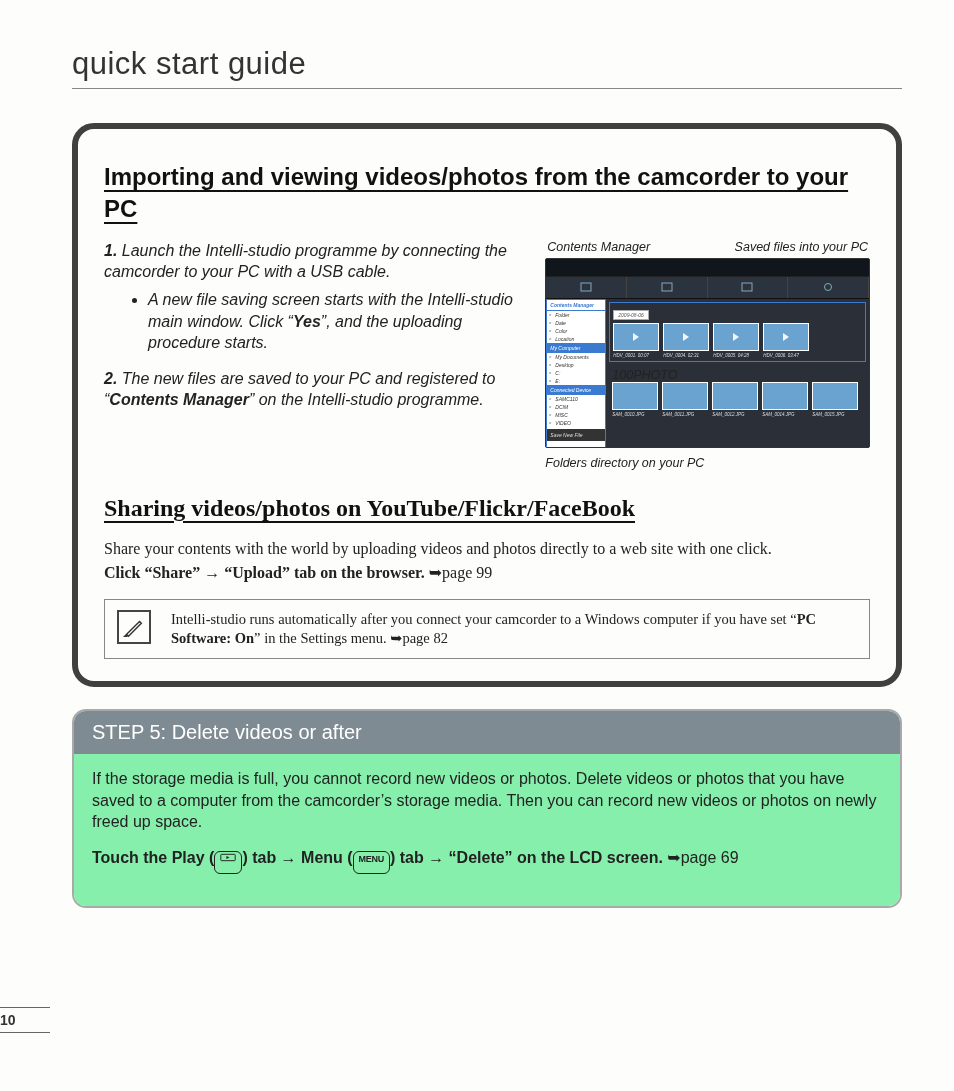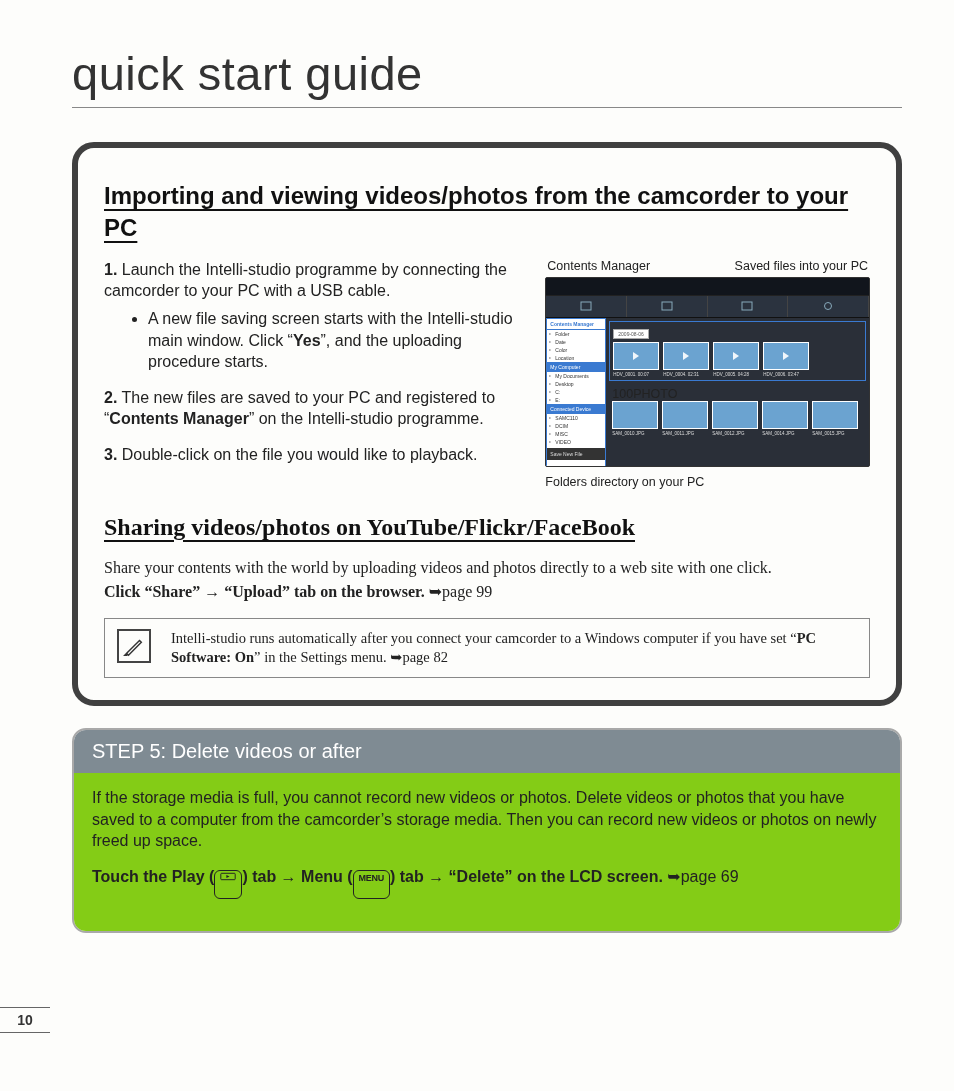--- a/index.html
+++ b/index.html
@@ -1,21 +1,21 @@
 <!DOCTYPE html>
 <html><head>
 <meta charset="utf-8">
 <style>
 * { margin:0; padding:0; box-sizing:border-box; }
 body { background:#e6eef6; font-family:Helvetica,Arial,sans-serif; color:#222; }
 .page { width:954px; height:1091px; background:#fdfdfb; margin:0 auto; position:relative; padding:46px 52px 0 72px; }
-.title { font-size:47px; font-weight:300; letter-spacing:0.5px; color:#333; padding:0 0 6px 0; border-bottom:1px solid #888; margin-bottom:34px; }
+.title { font-size:31px; font-weight:300; letter-spacing:0.5px; color:#333; padding:0 0 6px 0; border-bottom:1px solid #888; margin-bottom:34px; }
 .box1 { border:6px solid #404040; border-radius:22px; padding:32px 26px 22px 26px; margin-bottom:22px; }
 .h2 { font-size:24px; font-weight:bold; color:#111; text-decoration:underline; text-underline-offset:5px; line-height:1.35; margin-bottom:14px; }
-.two-col { display:flex; gap:20px; }
+.two-col { display:flex; gap:20px;font-style:italic; }
 .left-col { flex:0 0 55%; }
 ol.steps { list-style:none; font-size:16px; line-height:1.35; }
 ol.steps > li { margin-bottom:14px; }
 ol.steps .num { font-weight:bold; }
 ul.sub { list-style:disc; margin:6px 0 0 44px; }
 ul.sub li { margin-bottom:4px; }
 .right-col { flex:1; font-size:12.5px; }
 .labels-top { display:flex; justify-content:space-between; margin-bottom:4px; padding:0 2px; }
 .screenshot { border:1px solid #333; background:#1a1f2a; height:190px; border-radius:2px; position:relative; overflow:hidden; }
 .ss-top { height:18px; background:#11151c; border-bottom:1px solid #222; }
@@ -40,25 +40,25 @@
 .ss-row2 { margin:2px 3px; padding:3px; }
 .caption-bottom { margin-top:8px; font-size:12.5px; }
 .body-p { font-size:16px; line-height:1.35; margin-bottom:2px; }
 .body-bold { font-weight:bold; }
 .note-box { border:1px solid #888; display:flex; gap:20px; padding:10px 12px; margin-top:16px; align-items:flex-start; }
 .note-icon { width:34px; height:34px; border:2px solid #444; display:flex; align-items:center; justify-content:center; flex-shrink:0; }
 .note-icon svg { width:22px; height:22px; }
 .note-text { font-size:14.5px; line-height:1.3; }
 .box2 { border:2px solid #a9a9a9; border-radius:14px; overflow:hidden; }
 .step-head { background:#7f8b93; color:#fff; font-size:20px; padding:10px 18px; }
-.box2-body { background:#84cc16; padding:14px 18px 18px 18px; font-size:16px; line-height:1.35; }
+.box2-body { background:#86efac; padding:14px 18px 18px 18px; font-size:16px; line-height:1.35; }
 .box2-body p { margin-bottom:14px; }
-.inline-icon { display:inline-block; border:1.5px solid #222; border-radius:6px; padding:0 5px; font-size:9px; font-weight:bold; line-height:14px; height:29px; vertical-align:1px; letter-spacing:-0.3px;text-align:right; }
+.inline-icon { display:inline-block; border:1.5px solid #222; border-radius:6px; padding:0 5px; font-size:9px; font-weight:bold; line-height:14px; height:23px; vertical-align:1px; letter-spacing:-0.3px;text-align:right; }
 .inline-icon.play svg { width:16px; height:9px; vertical-align:0; }
-.page-num { position:absolute; left:0; bottom:58px; width:50px; text-align:center; }
+.page-num { position:absolute; left:0; bottom:58px; width:50px; text-align:left; }
 .page-num .bar { border-top:1px solid #666; border-bottom:1px solid #666; padding:4px 0; font-size:14px; font-weight:bold; color:#333; }
 .ref { font-weight:normal; }
 .section2 { margin-top:22px;font-family:Liberation Serif, serif; }
 </style>
 </head>
 <body>
 
 <div class="page">
 
   <div class="title">quick start guide</div>
@@ -76,24 +76,20 @@
               <li>
                 <span>A new file saving screen starts with the Intelli-studio main window. Click “</span><b>Yes</b><span>”, and the uploading procedure starts.</span>
               </li>
             </ul>
           </li>
           <li>
             <span class="num">2.</span>
             <span>
               <span>The new files are saved to your PC and registered to “</span><b>Contents Manager</b><span>” on the Intelli-studio programme.</span>
             </span>
-          </li>
-          <li>
-            <span class="num">3.</span>
-            <span>Double-click on the file you would like to playback.</span>
           </li>
         </ol>
       </div>
 
       <div class="right-col">
         <div class="labels-top">
           <span>Contents Manager</span>
           <span>Saved files into your PC</span>
         </div>
         <div class="screenshot">

